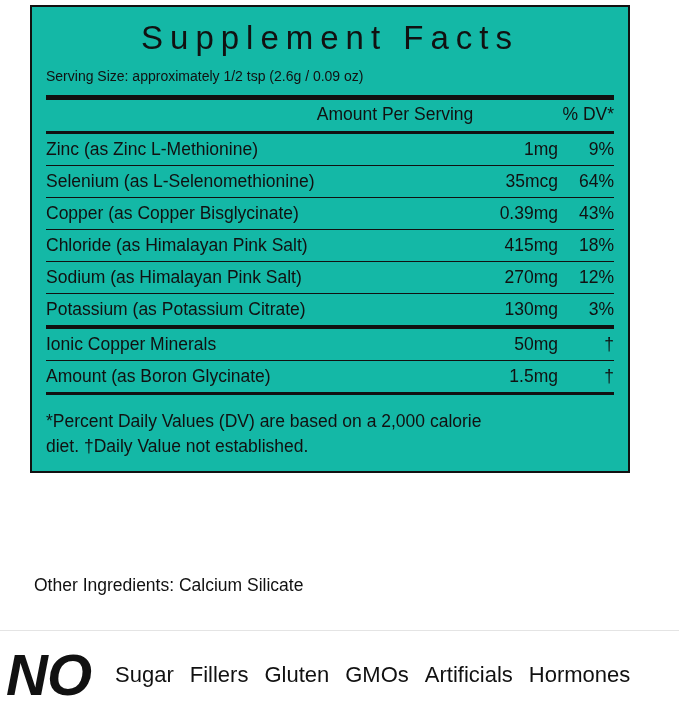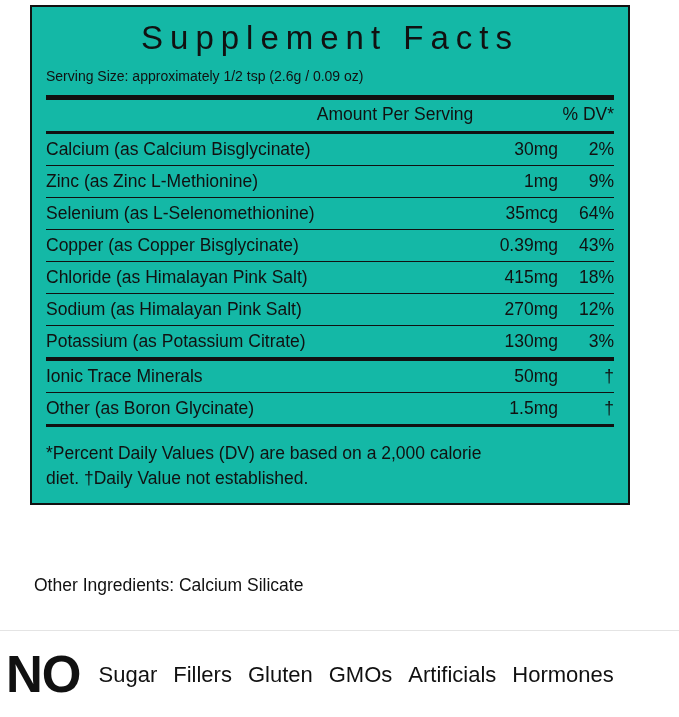--- a/index.html
+++ b/index.html
@@ -100,26 +100,27 @@
     left: 0;
     top: 630px;
     width: 679px;
     height: 87px;
     background: #ffffff;
     border-top: 1px solid #e4e4e4;
     display: flex;
     align-items: center;
   }
   .no-word {
-    font-size: 51px;
+    font-size: 58px;
     font-weight: 700;
     letter-spacing: -1px;
     margin-left: 6px;
-    margin-right: 18px;
+    margin-right: 24px;
     line-height: 1;
+    font-style: italic;
   }
   .no-items {
     display: flex;
     align-items: center;
     gap: 16px;
     font-size: 22px;
   }
   .no-items span { white-space: nowrap; }
 </style>
 </head>
@@ -140,25 +141,20 @@
         <td class="hdr-name">Amount Per Serving</td>
         <td class="hdr-dv" colspan="2">% DV*</td>
       </tr>
     </tbody>
       </table>
 
     <div class="rule-med"></div>
 
     <table class="facts">
       <tbody>
-          <tr>
-        <td class="c-name">Calcium (as Calcium Bisglycinate)</td>
-        <td class="c-amt">30mg</td>
-        <td class="c-dv">2%</td>
-      </tr>
       <tr>
         <td class="c-name">Zinc (as Zinc L-Methionine)</td>
         <td class="c-amt">1mg</td>
         <td class="c-dv">9%</td>
       </tr>
       <tr>
         <td class="c-name">Selenium (as L-Selenomethionine)</td>
         <td class="c-amt">35mcg</td>
         <td class="c-dv">64%</td>
       </tr>
@@ -183,26 +179,26 @@
         <td class="c-dv">3%</td>
       </tr>
     </tbody>
       </table>
 
     <div class="rule-med"></div>
 
     <table class="facts">
       <tbody>
           <tr>
-        <td class="c-name">Ionic Trace Minerals</td>
+        <td class="c-name">Ionic Copper Minerals</td>
         <td class="c-amt">50mg</td>
         <td class="c-dv">†</td>
       </tr>
       <tr class="last-row">
-        <td class="c-name">Other (as Boron Glycinate)</td>
+        <td class="c-name">Amount (as Boron Glycinate)</td>
         <td class="c-amt">1.5mg</td>
         <td class="c-dv">†</td>
       </tr>
     </tbody>
       </table>
 
     <div class="rule-med"></div>
 
     <div class="footnote">*Percent Daily Values (DV) are based on a 2,000 calorie</div>
     <div class="footnote" style="padding-top:0">diet.  †Daily Value not established.</div>

